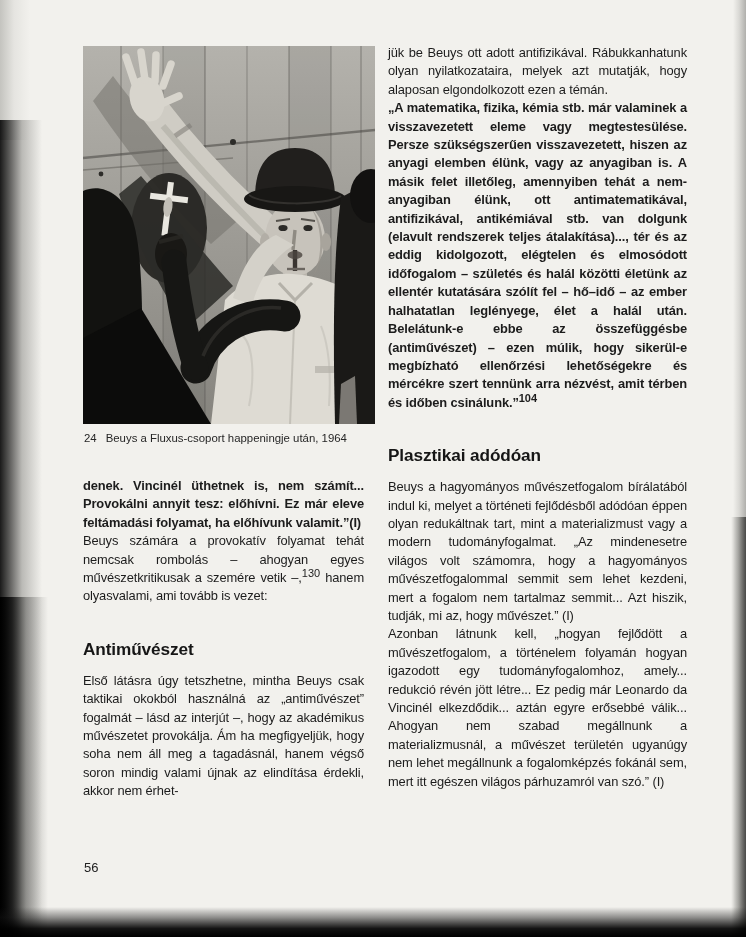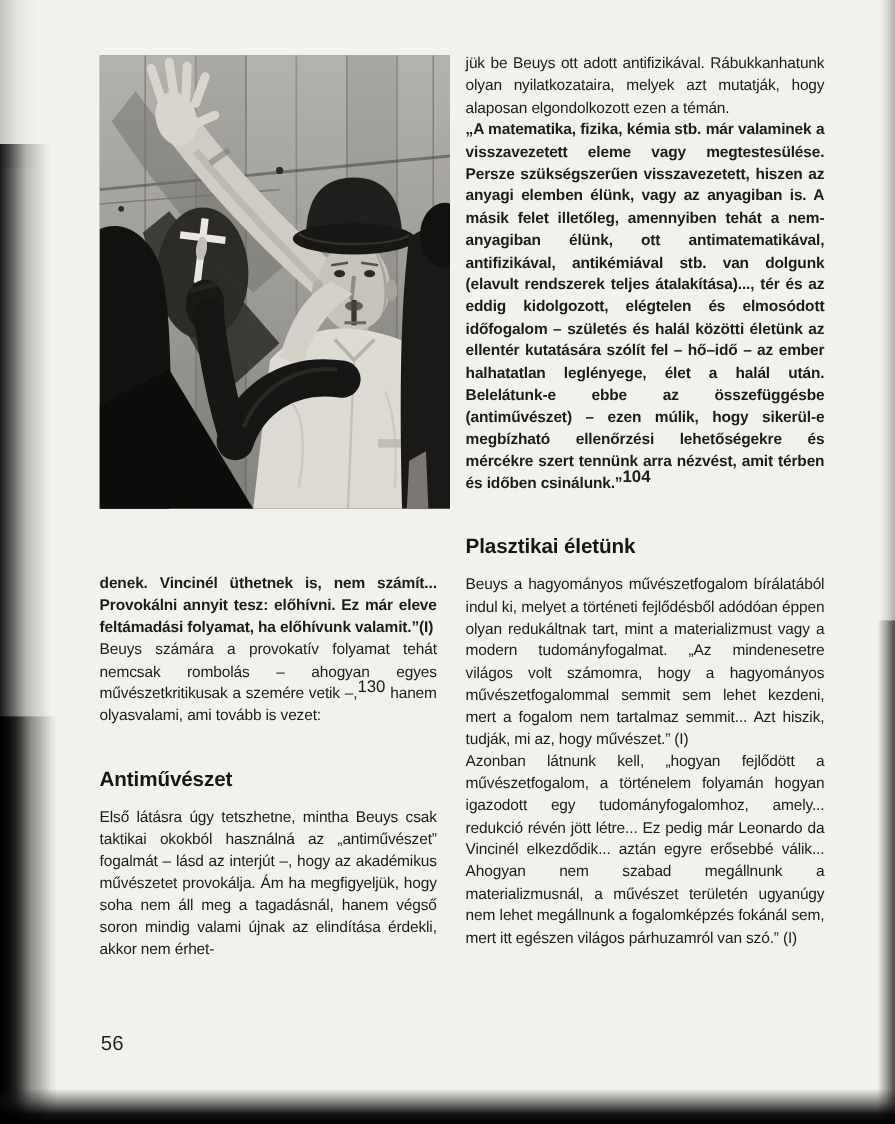--- a/index.html
+++ b/index.html
@@ -55,25 +55,25 @@
   .col p.body{font-weight:400;}
   .col p b{font-weight:400;}
   .col p + p.body{margin-top:0;}
   .col h2{
     margin:27px 0 13px 0;
     font-size:17.2px;line-height:20px;
     font-weight:700;color:#161616;
     text-align:left;letter-spacing:-0.1px;
   }
   .col h2.first-gap{margin-top:33px;}
-  sup{font-size:14px;line-height:0;vertical-align:super;letter-spacing:0;}
+  sup{font-size:11px;line-height:0;vertical-align:super;letter-spacing:0;}
 
   .page-number{
     position:absolute;left:84px;top:860px;
-    font-size:17px;color:#222;
+    font-size:13px;color:#222;
   }
 </style>
 </head>
 <body>
 
 <div class="sheet">
 
   <div class="photo">
     <svg viewBox="0 0 292 378" preserveAspectRatio="none">
       <defs>
@@ -164,31 +164,34 @@
       <path d="M198 262 C162 258 132 280 120 310" stroke="#3d3b37" stroke-width="3.5" opacity="0.5" fill="none"></path>
 
       <path d="M258 152 C270 143 284 140 292 142 L292 378 L252 378 C250 292 250 212 258 152 Z" fill="#1a1917"></path>
       <ellipse cx="288" cy="150" rx="21" ry="27" fill="#121110"></ellipse>
       <path d="M258 338 L272 330 L274 378 L256 378 Z" fill="#8d8a84" opacity="0.85"></path>
 
       <path d="M0 292 L58 262 L128 378 L0 378 Z" fill="#0c0c0b"></path>
     </svg>
   </div>
 
+  <div class="caption">
+    <span class="fignum">24</span><span>Beuys a Fluxus-csoport happeningje után, 1964</span>
+  </div>
 
   <div class="col col-left" id="col-left">
       <p class="quote"><span>denek. Vincinél üthetnek is, nem számít... Provokálni annyit tesz: előhívni. Ez már eleve feltámadási folyamat, ha előhívunk valamit.”(I)</span></p>
       <p class="body"><span>Beuys számára a provokatív folyamat tehát nemcsak rombolás – ahogyan egyes művészetkritikusak a szemére vetik –,</span><sup>130</sup><span> hanem olyasvalami, ami tovább is vezet:</span></p>
       <h2 class="first-gap">Antiművészet</h2>
       <p class="body"><span>Első látásra úgy tetszhetne, mintha Beuys csak taktikai okokból használná az „antiművészet” fogalmát – lásd az interjút –, hogy az akadémikus művészetet provokálja. Ám ha megfigyeljük, hogy soha nem áll meg a tagadásnál, hanem végső soron mindig valami újnak az elindítása érdekli, akkor nem érhet-</span></p>
     </div>
   <div class="col col-right" id="col-right">
       <p class="body"><span>jük be Beuys ott adott antifizikával. Rábukkanhatunk olyan nyilatkozataira, melyek azt mutatják, hogy alaposan elgondolkozott ezen a témán.</span></p>
       <p class="quote"><span>„A matematika, fizika, kémia stb. már valaminek a visszavezetett eleme vagy megtestesülése. Persze szükségszerűen visszavezetett, hiszen az anyagi elemben élünk, vagy az anyagiban is. A másik felet illetőleg, amennyiben tehát a nem-anyagiban élünk, ott antimatematikával, antifizikával, antikémiával stb. van dolgunk (elavult rendszerek teljes átalakítása)..., tér és az eddig kidolgozott, elégtelen és elmosódott időfogalom – születés és halál közötti életünk az ellentér kutatására szólít fel – hő–idő – az ember halhatatlan leglényege, élet a halál után. Belelátunk-e ebbe az összefüggésbe (antiművészet) – ezen múlik, hogy sikerül-e megbízható ellenőrzési lehetőségekre és mércékre szert tennünk arra nézvést, amit térben és időben csinálunk.”</span><sup>104</sup></p>
-      <h2 class="first-gap">Plasztikai életünk</h2>
+      <h2 class="first-gap">Plasztikai adódóan</h2>
       <p class="body"><span>Beuys a hagyományos művészetfogalom bírálatából indul ki, melyet a történeti fejlődésből adódóan éppen olyan redukáltnak tart, mint a materializmust vagy a modern tudományfogalmat. </span><b>„Az mindenesetre világos volt számomra, hogy a hagyományos művészetfogalommal semmit sem lehet kezdeni, mert a fogalom nem tartalmaz semmit... Azt hiszik, tudják, mi az, hogy művészet.” (I)</b></p>
       <p class="body"><span>Azonban látnunk kell, </span><b>„hogyan fejlődött a művészetfogalom, a történelem folyamán hogyan igazodott egy tudományfogalomhoz, amely... redukció révén jött létre... Ez pedig már Leonardo da Vincinél elkezdődik... aztán egyre erősebbé válik... Ahogyan nem szabad megállnunk a materializmusnál, a művészet területén ugyanúgy nem lehet megállnunk a fogalomképzés fokánál sem, mert itt egészen világos párhuzamról van szó.” (I)</b></p>
     </div>
 
   <div class="page-number">56</div>
 
   <div class="edge-left-top"></div>
   <div class="edge-left-main"></div>
   <div class="edge-left-low"></div>
   <div class="edge-right"></div>

